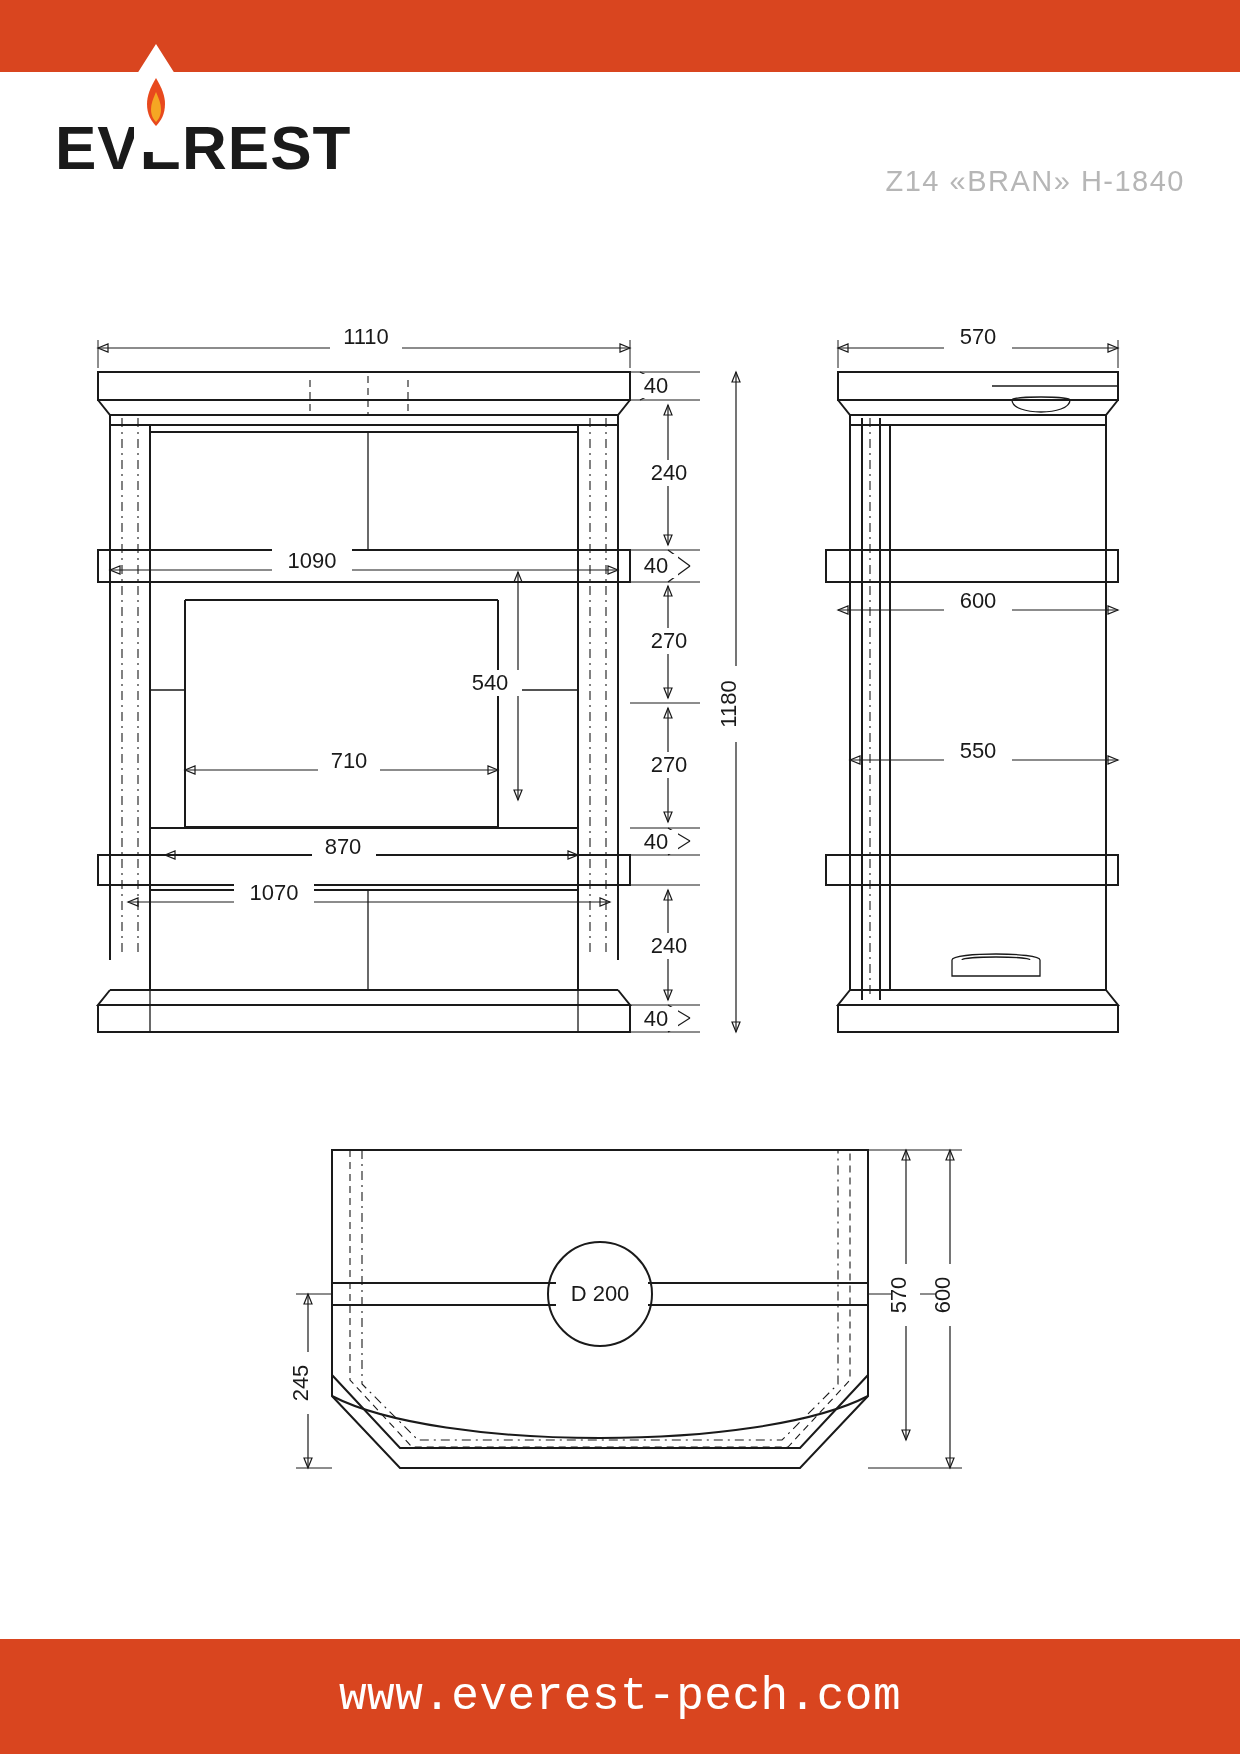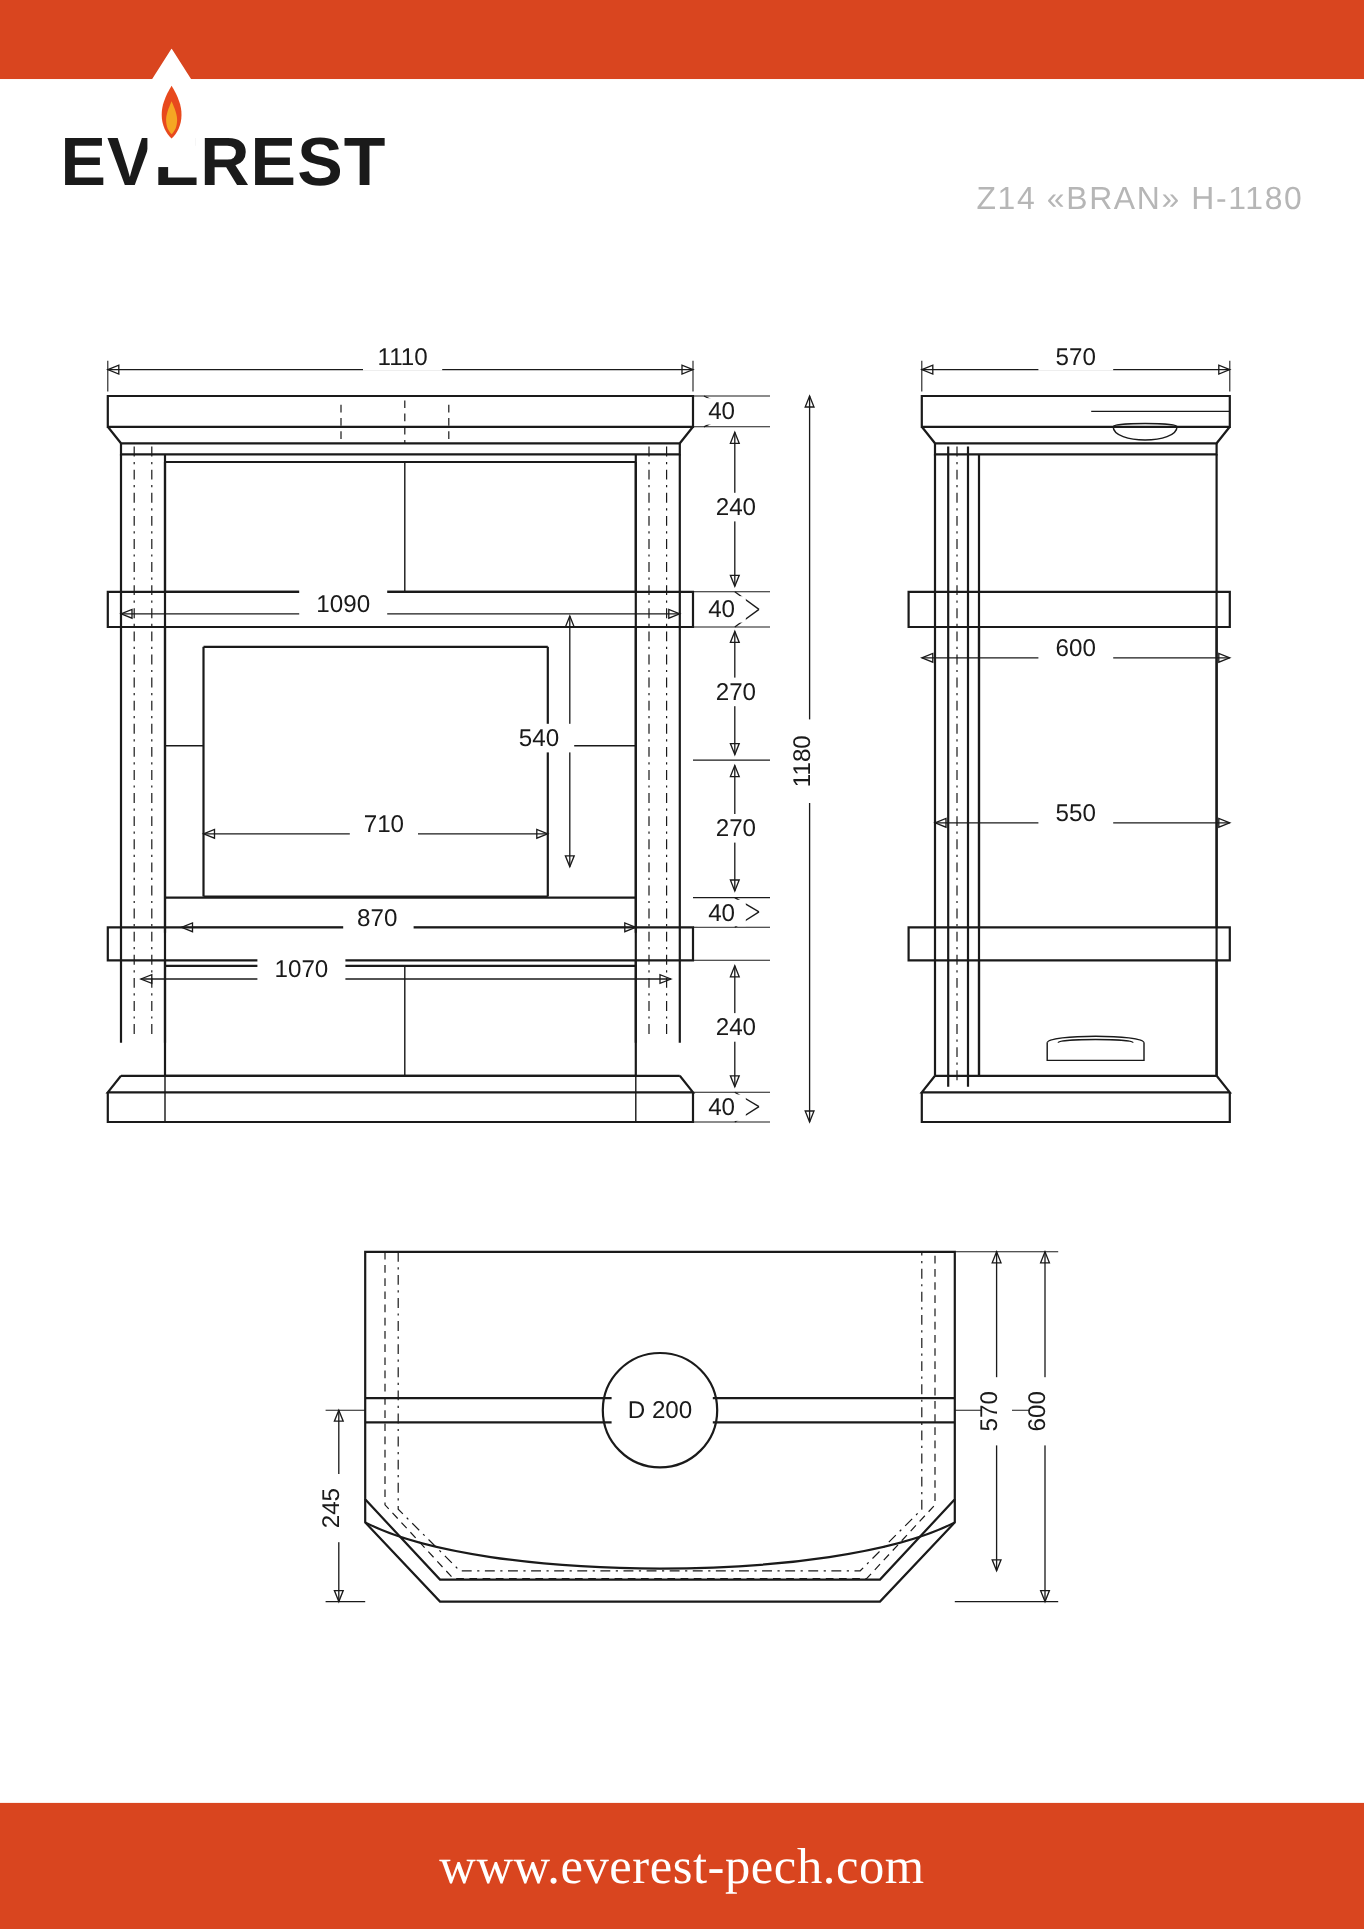--- a/index.html
+++ b/index.html
@@ -77,27 +77,27 @@
     height: 115px;
     background: #d9451f;
     display: flex;
     align-items: center;
     justify-content: center;
   }
   .site-url {
     color: #ffffff;
     font-size: 46px;
     letter-spacing: 0.5px;
-    font-family: Liberation Serif, serif;
+    font-family: Liberation Mono, monospace;
   }
   
   .drawing {
     position: absolute;
     left: 0;
-    top: 188px;
+    top: 200px;
     width: 1136px;
     height: 1420px;
   }
   svg { display: block; }
   .ln { stroke: #1a1a1a; stroke-width: 2; fill: none; }
   .ln-thin { stroke: #1a1a1a; stroke-width: 1.3; fill: none; }
   .dim { stroke: #1a1a1a; stroke-width: 1.2; fill: none; }
   .ext { stroke: #1a1a1a; stroke-width: 1; fill: none; }
   .dash { stroke: #1a1a1a; stroke-width: 1.1; fill: none; stroke-dasharray: 9 5 2 5; }
   .dash2 { stroke: #1a1a1a; stroke-width: 1.1; fill: none; stroke-dasharray: 7 5; }
@@ -118,21 +118,21 @@
     <div class="logo">
       <div class="logo-text">EVEREST</div>
       <svg class="logo-flame" viewBox="0 0 66 108">
         <path d="M33 0 L0 52 L11 52 L11 108 L55 108 L55 52 L66 52 Z" fill="#ffffff"></path>
         <path d="M33 4 L5 50 L14 50 L14 104 L52 104 L52 50 L61 50 Z" fill="#ffffff"></path>
         <path d="M33 34 C27 44 24 52 24 60 C24 70 28 77 33 82 C38 77 42 70 42 60 C42 52 39 44 33 34 Z" fill="#e8491d"></path>
         <path d="M33 48 C30 55 28 60 28 65 C28 71 30 75 33 78 C36 75 38 71 38 65 C38 60 36 55 33 48 Z" fill="#f5a623"></path>
       </svg>
     </div>
     <div class="title-block">
-      <div>Z14 «BRAN» H-1180</div>
+      <div>Z14 «BRAN» H-1840</div>
     </div>
   </div>
 
   <div class="drawing">
     <svg width="1240" height="1420" viewBox="0 0 1240 1420">
 
       <g>
 
         <path class="ln" d="M98 172 L630 172 L630 200 L98 200 Z"></path>
         <path class="ln" d="M98 200 L110 215 L618 215 L630 200"></path>

